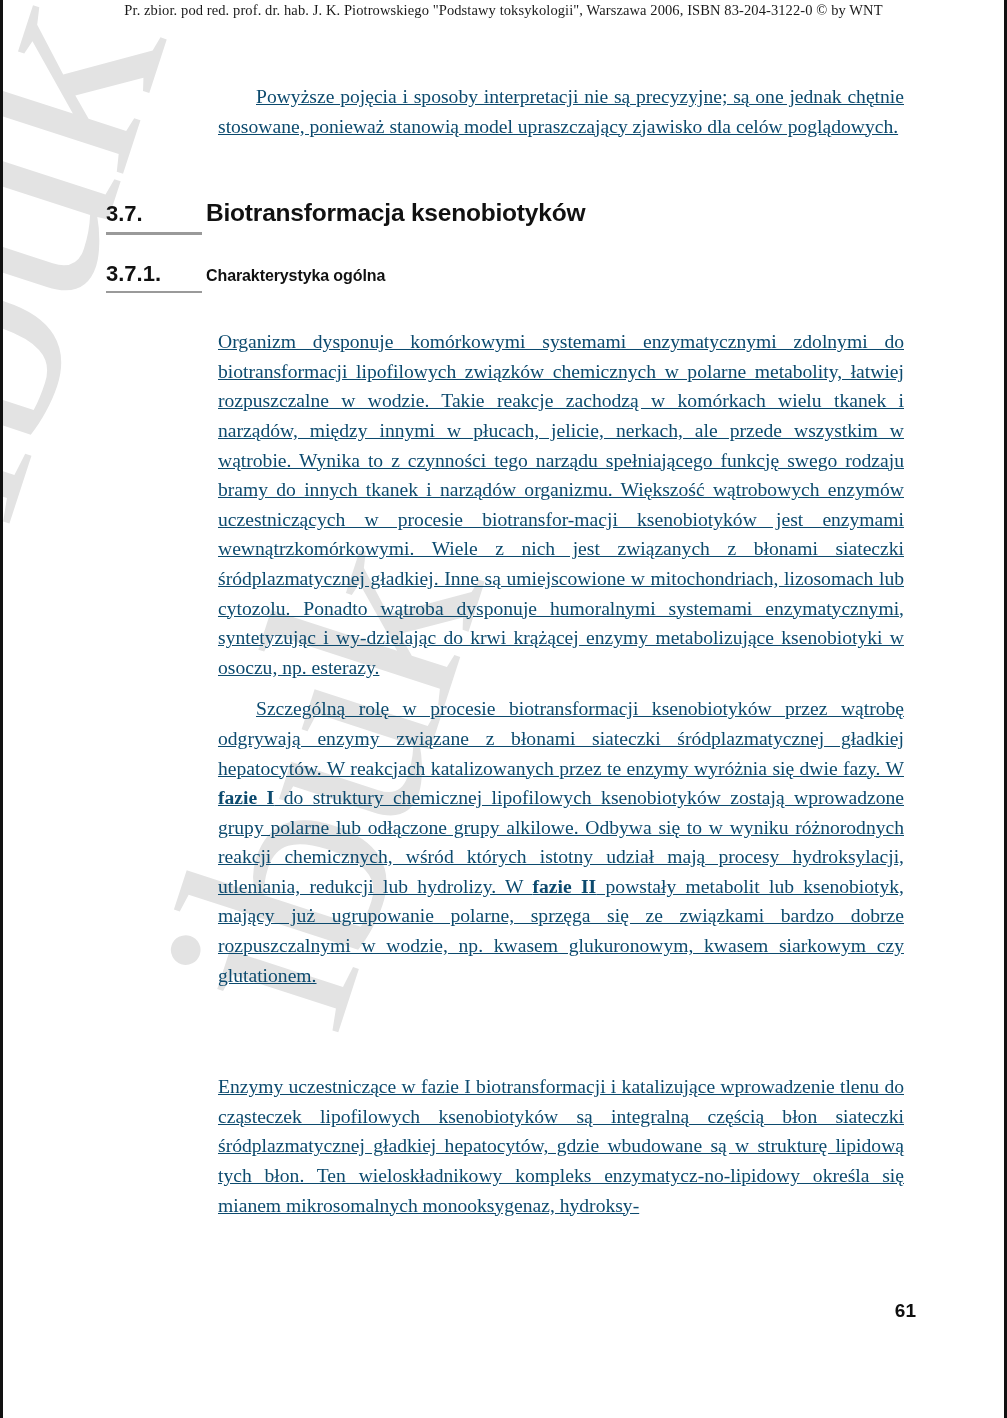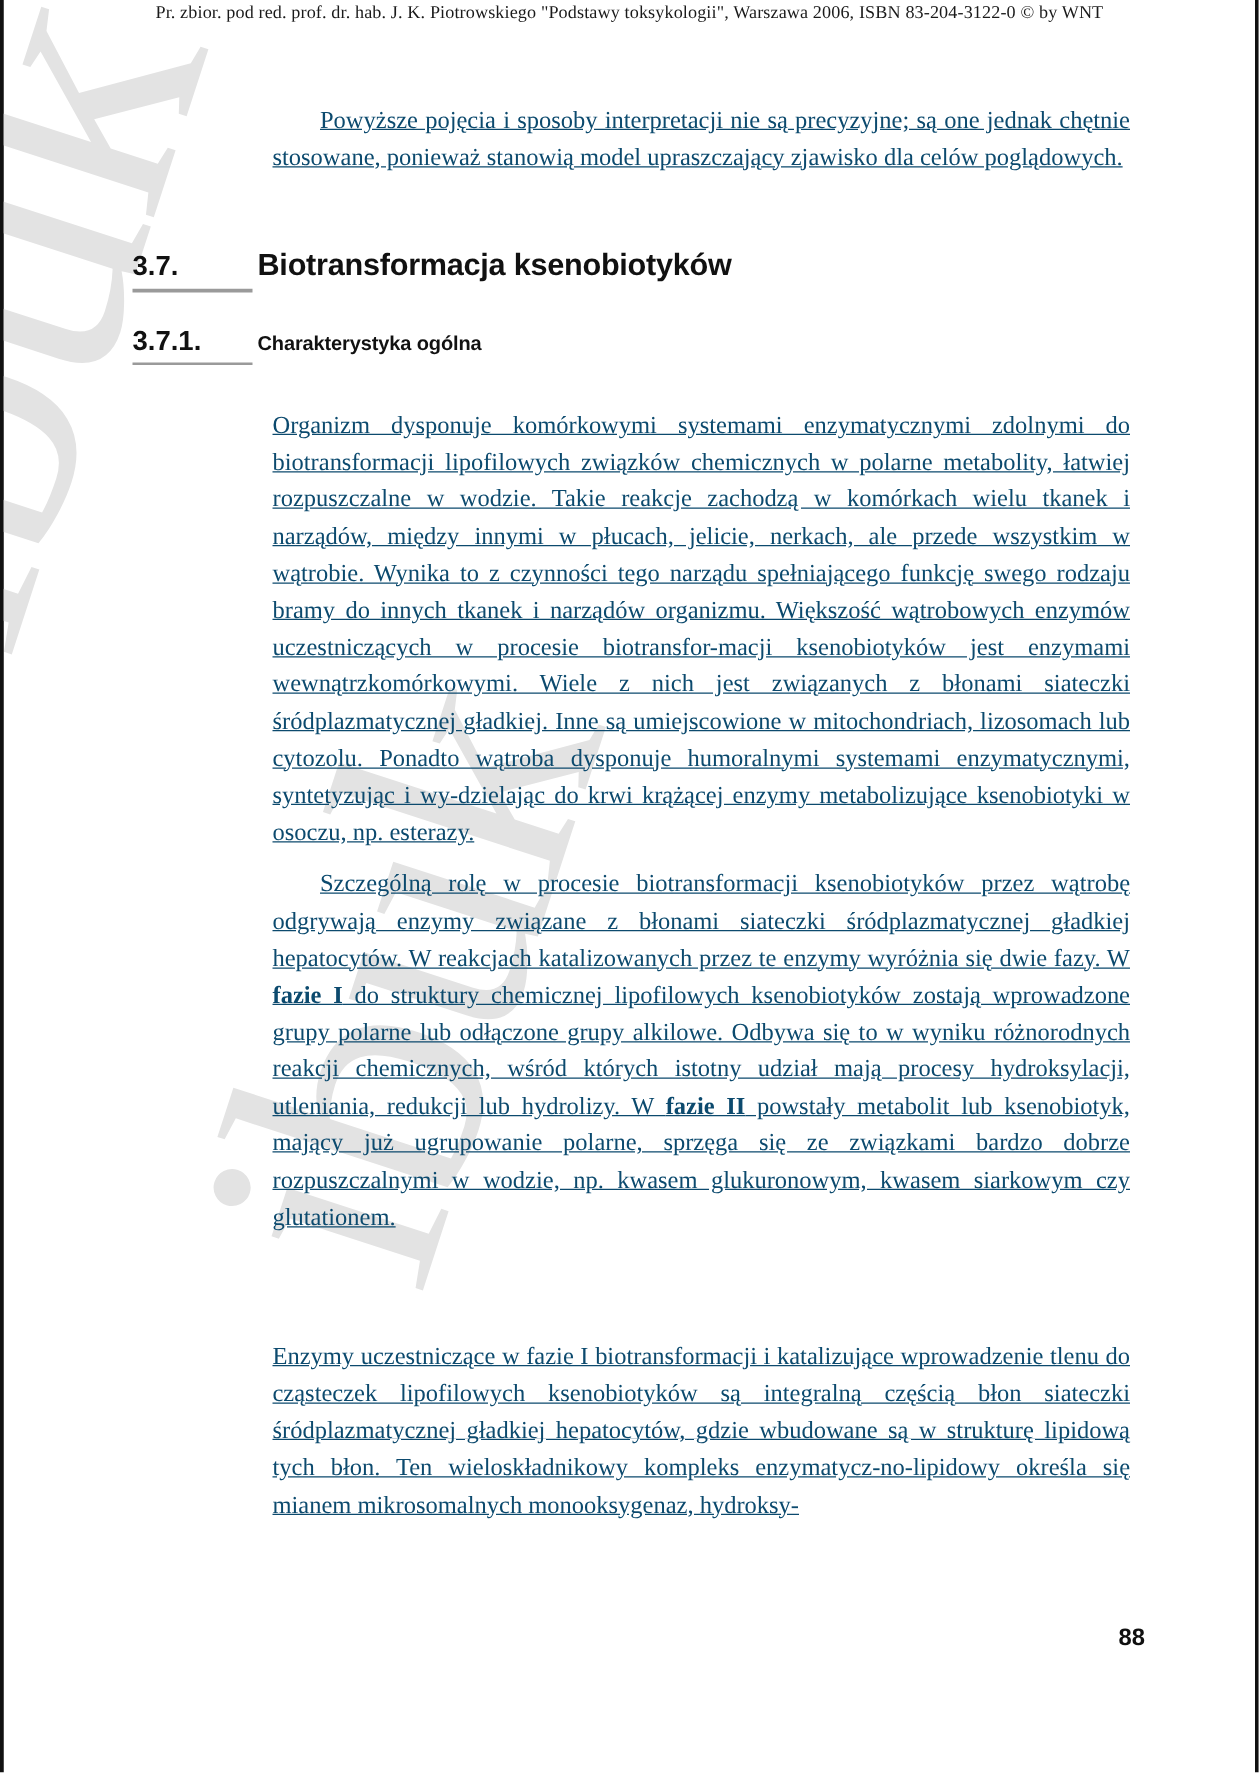--- a/index.html
+++ b/index.html
@@ -196,17 +196,17 @@
       <div class="sp-before-372"></div>
 
 
       <div class="sp-after-h2"></div>
 
       <p class="para noindent">Enzymy uczestniczące w fazie I biotransformacji i katalizujące wprowadzenie tlenu do cząsteczek lipofilowych ksenobiotyków są integralną częścią błon siateczki śródplazmatycznej gładkiej hepatocytów, gdzie wbudowane są w strukturę lipidową tych błon. Ten wieloskładnikowy kompleks enzymatycz-no-lipidowy określa się mianem mikrosomalnych monooksygenaz, hydroksy-</p>
 
     </div>
 
     <div class="footer">
-      <span class="footer-page">88</span>
+      <span class="footer-page">61</span>
     </div>
 
   </div>
 </div>
 
 </body></html>

